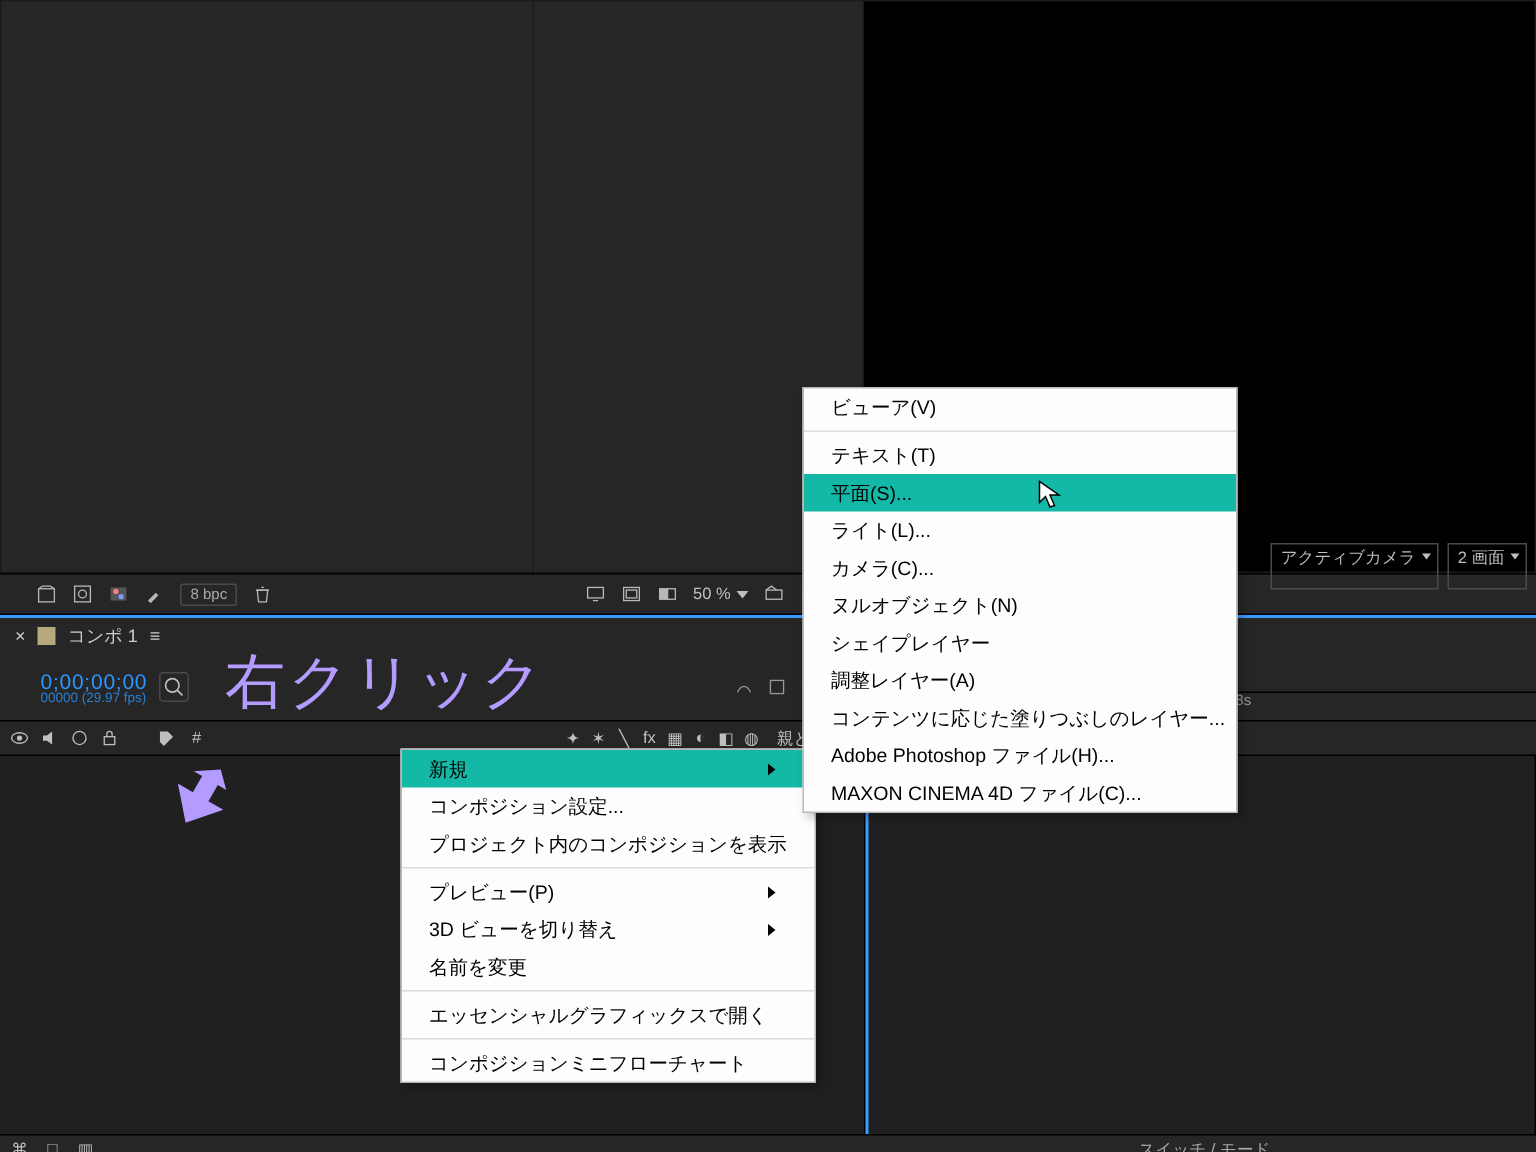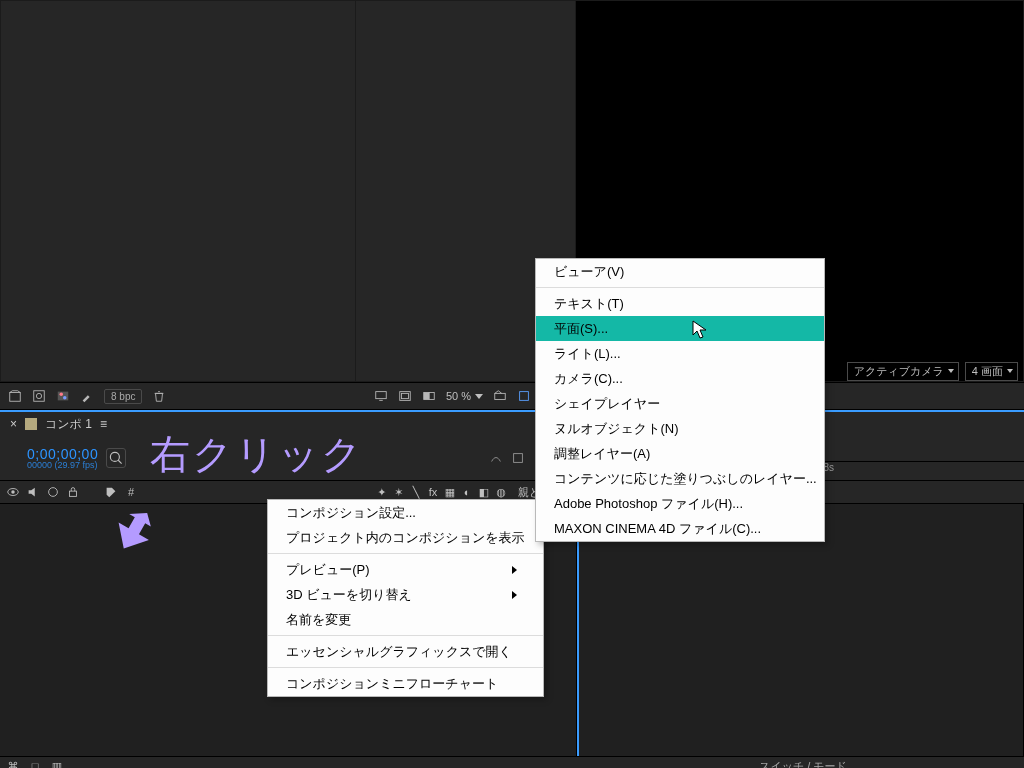--- a/index.html
+++ b/index.html
@@ -30,21 +30,21 @@
 
   
   .toolstrip {
     height: 26px;
     display: flex;
     align-items: center;
     background: #262626;
     border-top: 1px solid #000;
     border-bottom: 1px solid #000;
   }
-  .ts-left  { width: 356px; display: flex; align-items: center; gap: 10px; padding-left: 8px; }
+  .ts-left  { width: 356px; display: flex; align-items: center; gap: 10px; padding-left: 24px; }
   .ts-right { flex: 1; display: flex; align-items: center; gap: 10px; padding-left: 10px; }
 
   .ico { display: inline-flex; align-items: center; justify-content: center; color: #b8b8b8; }
   .ico svg { width: 14px; height: 14px; }
 
   .bpc {
     border: 1px solid #4a4a4a;
     padding: 1px 6px;
     font-size: 10px;
     color: #aaa;
@@ -198,21 +198,21 @@
     position: absolute;
     top: 362px;
     right: 6px;
     display: flex;
     gap: 6px;
     align-items: center;
     font-size: 11px;
   }
   .dd {
     border: 1px solid #4a4a4a;
-    padding: 1px 14px 1px 6px;
+    padding: 1px 14px 13px 6px;
     color: #bfbfbf;
     position: relative;
   }
   .dd::after {
     content: "";
     position: absolute; right: 4px; top: 6px;
     border-left: 3px solid transparent;
     border-right: 3px solid transparent;
     border-top: 4px solid #bfbfbf;
   }
@@ -281,21 +281,21 @@
 <body>
 
 <div class="upper">
   <div class="panel-left"></div>
   <div class="panel-mid"></div>
   <div class="panel-right"></div>
 </div>
 
 <div class="right-drops">
   <span class="dd">アクティブカメラ</span>
-  <span class="dd">4 画面</span>
+  <span class="dd">2 画面</span>
 </div>
 
 <div class="toolstrip">
   <div class="ts-left">
     <span class="ico">
         <svg viewBox="0 0 16 16">
           <rect x="2" y="4" width="12" height="10" stroke="#b8b8b8" fill="none"></rect>
           <path d="M2 4l3-2h6l3 2" stroke="#b8b8b8" fill="none"></path>
         </svg>
       </span>
@@ -487,20 +487,24 @@
 <div class="anno">
   <span>右クリック</span>
   <span class="anno-arrow">
     <svg viewBox="0 0 100 100">
       <polygon points="55,10 75,30 62,30 62,55 85,55 50,95 15,55 38,55 38,30 25,30" fill="#b49bff" transform="rotate(30 50 50)"></polygon>
     </svg>
   </span>
 </div>
 
 <div id="ctx-main" class="ctx">
+    <div class="item hl">
+      <span>新規</span>
+      <span class="arrow"></span>
+    </div>
     <div class="item">
       <span>コンポジション設定...</span>
     </div>
     <div class="item">
       <span>プロジェクト内のコンポジションを表示</span>
     </div>
     <div class="sep"></div>
     <div class="item">
       <span>プレビュー(P)</span>
       <span class="arrow"></span>
@@ -532,24 +536,24 @@
     <div class="item hl">
       <span>平面(S)...</span>
     </div>
     <div class="item">
       <span>ライト(L)...</span>
     </div>
     <div class="item">
       <span>カメラ(C)...</span>
     </div>
     <div class="item">
+      <span>ヌルオブジェクト(N)</span>
+    </div>
+    <div class="item">
       <span>シェイプレイヤー</span>
-    </div>
-    <div class="item">
-      <span>ヌルオブジェクト(N)</span>
     </div>
     <div class="item">
       <span>調整レイヤー(A)</span>
     </div>
     <div class="item">
       <span>コンテンツに応じた塗りつぶしのレイヤー...</span>
     </div>
     <div class="item">
       <span>Adobe Photoshop ファイル(H)...</span>
     </div>

